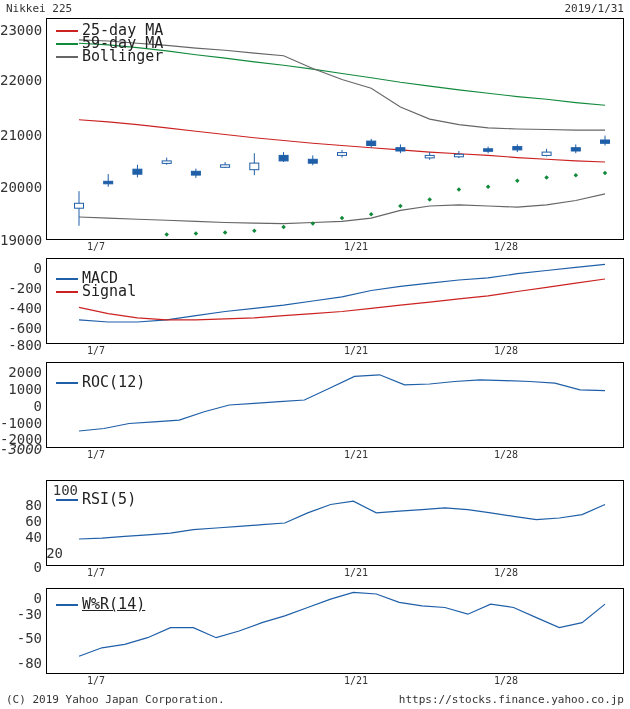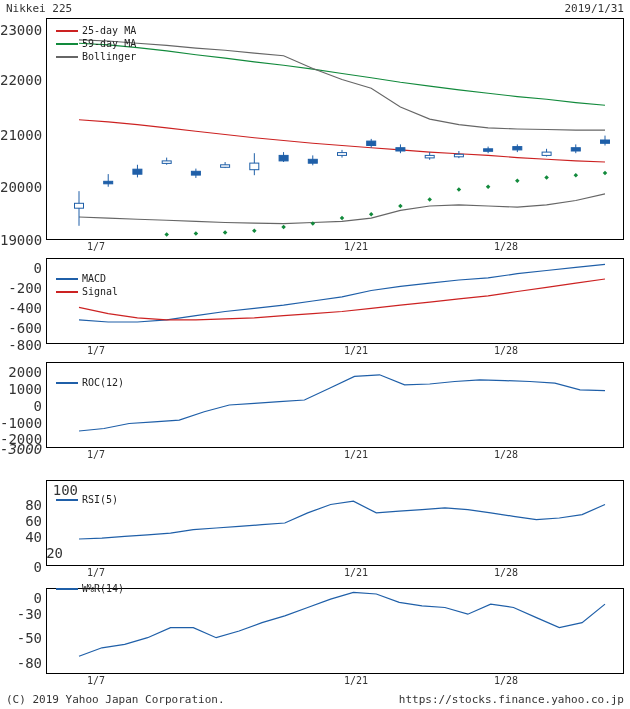--- a/index.html
+++ b/index.html
@@ -6,21 +6,21 @@
   body{width:630px;height:709px;font-family:"DejaVu Sans Mono",monospace;color:#222;}
   .page{position:relative;width:630px;height:709px;}
   .hdr{position:absolute;top:2px;left:6px;right:6px;height:14px;font-size:11px;color:#333;}
   .hdr .r{float:right;}
   .ftr{position:absolute;bottom:2px;left:6px;right:6px;height:14px;font-size:11px;color:#333;}
   .ftr .r{float:right;}
   .panel{position:absolute;left:46px;border:1px solid #000;background:#fff;box-sizing:border-box;}
   .panel svg{display:block;}
   .ylab{position:absolute;font-size:14px;color:#333;text-align:right;width:42px;left:0;}
   .xlab{position:absolute;font-size:10px;color:#333;text-align:center;}
-  .legend{position:absolute;font-size:10px;color:#222;}
+  .legend{position:absolute;font-size:15px;color:#222;}
   .legend .row{height:13px;line-height:13px;white-space:nowrap;}
   .legend .swatch{display:inline-block;width:22px;height:2px;vertical-align:middle;margin-right:4px;}
 </style>
 </head>
 <body>
 
 <div class="page">
 
   <div class="hdr">
     <span>Nikkei 225</span>
@@ -156,21 +156,21 @@
   <div class="ylab" style="top:559px;">0</div>
   <div class="xlab" style="top:567px;left:76px;width:40px;">1/7</div>
   <div class="xlab" style="top:567px;left:336px;width:40px;">1/21</div>
   <div class="xlab" style="top:567px;left:486px;width:40px;">1/28</div>
 
   <div class="panel" id="p-wr" style="top:588px;left:46px;width:578px;height:86px;">
     <svg id="svg-wr" width="576" height="84" viewBox="0 0 576 84">
         <path d="M32.0 67.2 L54.9 58.8 L77.7 55.4 L100.6 48.7 L123.5 38.6 L146.3 38.6 L169.2 48.7 L192.1 42.0 L215.0 33.6 L237.8 26.9 L260.7 18.5 L283.6 10.1 L306.4 3.4 L329.3 5.0 L352.2 13.4 L375.0 16.8 L397.9 18.5 L420.8 25.2 L443.7 15.1 L466.5 18.5 L489.4 28.6 L512.3 38.6 L535.1 33.6 L558.0 15.1" fill="none" stroke="#1f5fa8" stroke-width="1.2"></path>
       </svg>
   </div>
-  <div class="legend" style="top:582px;left:56px;">
+  <div class="legend" style="top:598px;left:56px;text-decoration:underline;">
     <div class="row"><span class="swatch" style="background:#1f5fa8"></span><span>W%R(14)</span></div>
   </div>
   <div class="ylab" style="top:590px;">0</div>
   <div class="ylab" style="top:606px;">-30</div>
   <div class="ylab" style="top:630px;">-50</div>
   <div class="ylab" style="top:655px;">-80</div>
   <div class="xlab" style="top:675px;left:76px;width:40px;">1/7</div>
   <div class="xlab" style="top:675px;left:336px;width:40px;">1/21</div>
   <div class="xlab" style="top:675px;left:486px;width:40px;">1/28</div>
 

